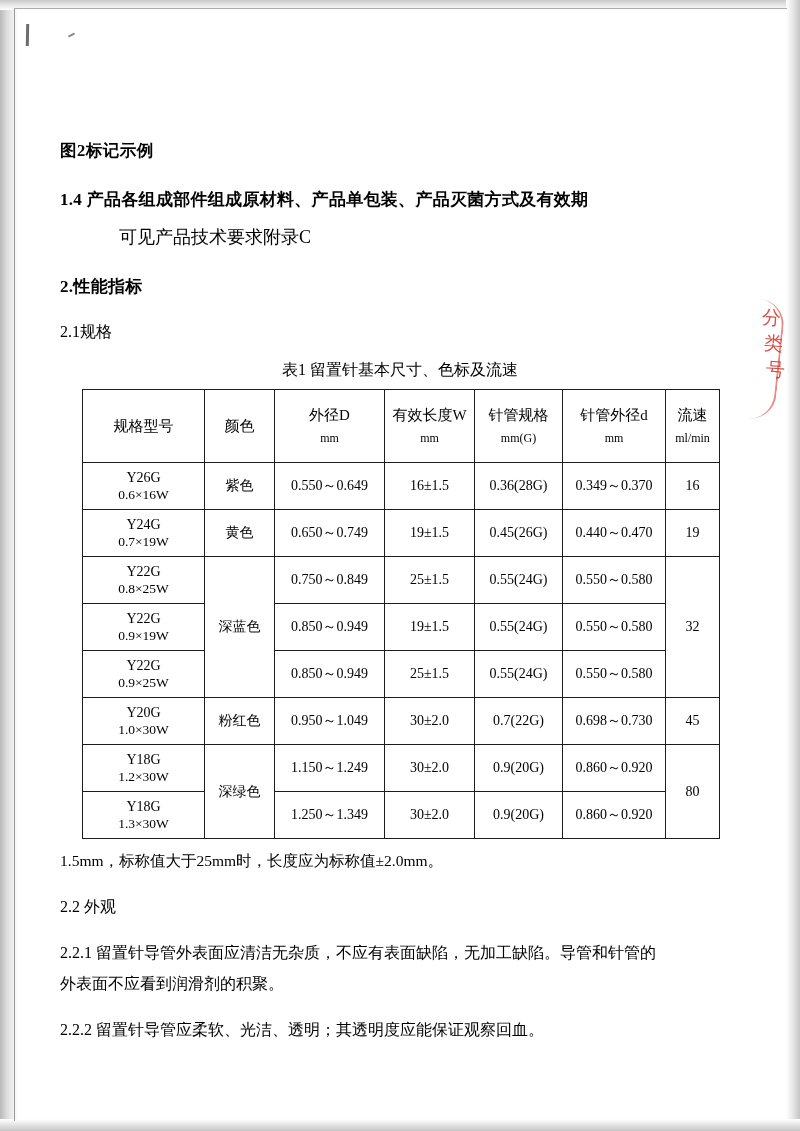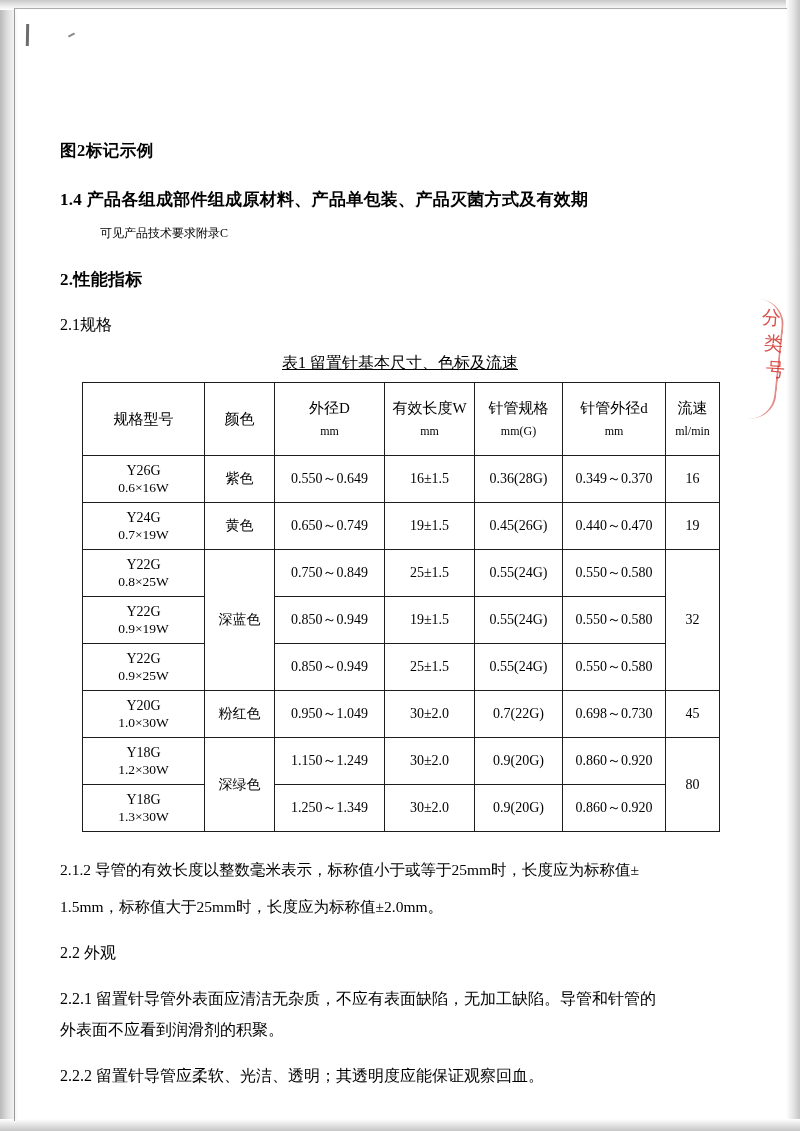--- a/index.html
+++ b/index.html
@@ -79,33 +79,32 @@
     margin-top: 140px;
     letter-spacing: 0.5px;
   }
   h2.sec {
     font-size: 17px;
     font-weight: bold;
     margin: 26px 0 0 0;
     letter-spacing: 0.3px;
   }
   .indent-line {
-    font-size: 12px;
-    margin: 14px 0 0 40px;
+    font-size: 18px;
+    margin: 14px 0 0 59px;
   }
   .para {
     font-size: 16px;
     margin: 20px 0 0 0;
     line-height: 1.75;
   }
   .table-title {
     text-align: center;
     font-size: 16px;
     margin: 14px 0 8px 0;
-    text-decoration: underline;
   }
 
   table.spec {
     border-collapse: collapse;
     width: 637px;
     margin: 0 0 0 22px;
     table-layout: fixed;
     padding-left: 40px;
   }
   table.spec td, table.spec th {
@@ -331,21 +330,20 @@
             <span class="model-bot">1.3×30W</span>
           </td>
           <td>1.250～1.349</td>
           <td>30±2.0</td>
           <td>0.9(20G)</td>
           <td>0.860～0.920</td>
         </tr>
       </tbody>
     </table>
 
-    <div class="after-table">2.1.2   导管的有效长度以整数毫米表示，标称值小于或等于25mm时，长度应为标称值±</div>
     <div class="after-table" style="margin-top:6px;">1.5mm，标称值大于25mm时，长度应为标称值±2.0mm。</div>
 
     <div class="body-para">2.2 外观</div>
 
     <div class="body-para">2.2.1 留置针导管外表面应清洁无杂质，不应有表面缺陷，无加工缺陷。导管和针管的</div>
     <div class="body-para" style="margin-top:2px;">外表面不应看到润滑剂的积聚。</div>
 
     <div class="body-para">2.2.2 留置针导管应柔软、光洁、透明；其透明度应能保证观察回血。</div>
 
   </div>

